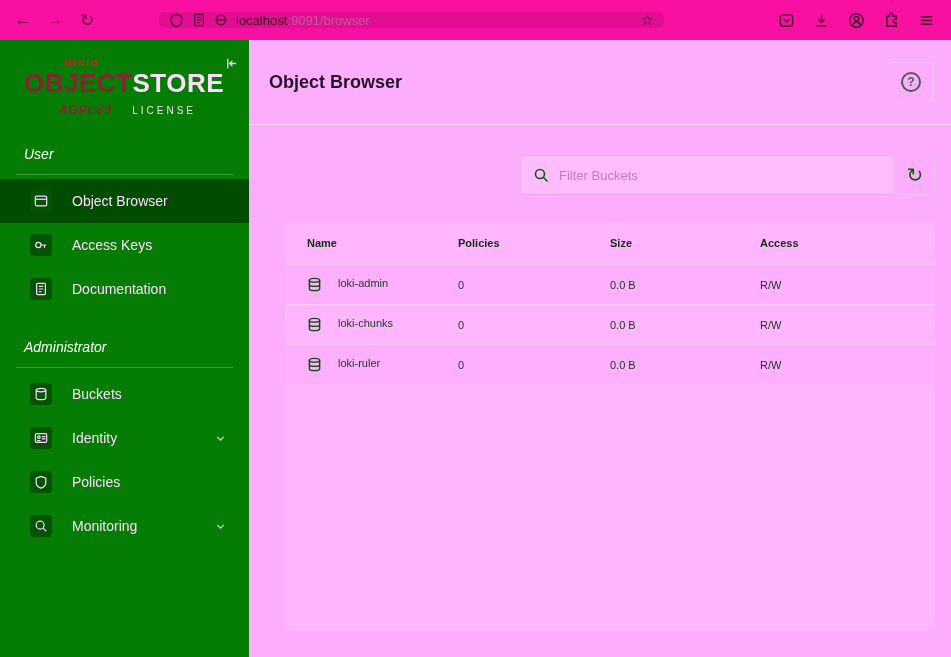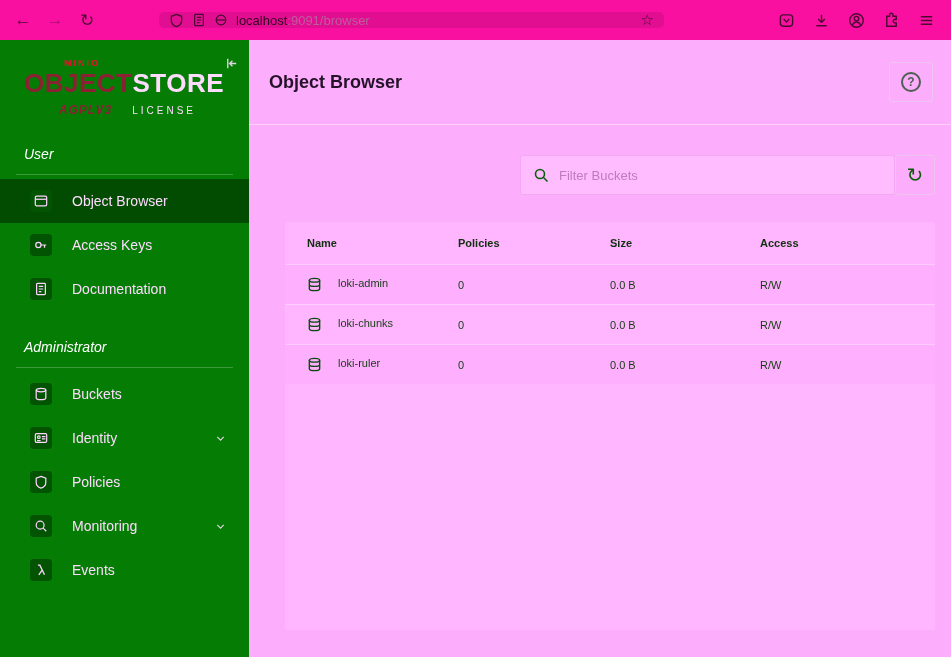--- a/index.html
+++ b/index.html
@@ -229,28 +229,20 @@
           </svg>
       </span>
       <span>Monitoring</span>
       <span class="nav-chevron">
         <svg width="13" height="13" viewBox="0 0 16 16" fill="none" stroke="currentColor" stroke-width="1.6">
             <path d="M4 6l4 4 4-4"></path>
           </svg>
       </span>
     </div>
 
-    <div class="nav-item">
-      <span class="nav-badge">
-        <svg width="14" height="14" viewBox="0 0 16 16" fill="none" stroke="currentColor" stroke-width="1.5">
-            <path d="M4.5 2.5h2.2L12 13.5M9.3 8.2L5.5 13.5"></path>
-          </svg>
-      </span>
-      <span>Events</span>
-    </div>
 
   </aside>
 
   <main class="main">
     <div class="main-header">
       <span class="page-title">Object Browser</span>
       <button class="help-btn">
         <span class="q-circle">?</span>
       </button>
     </div>

